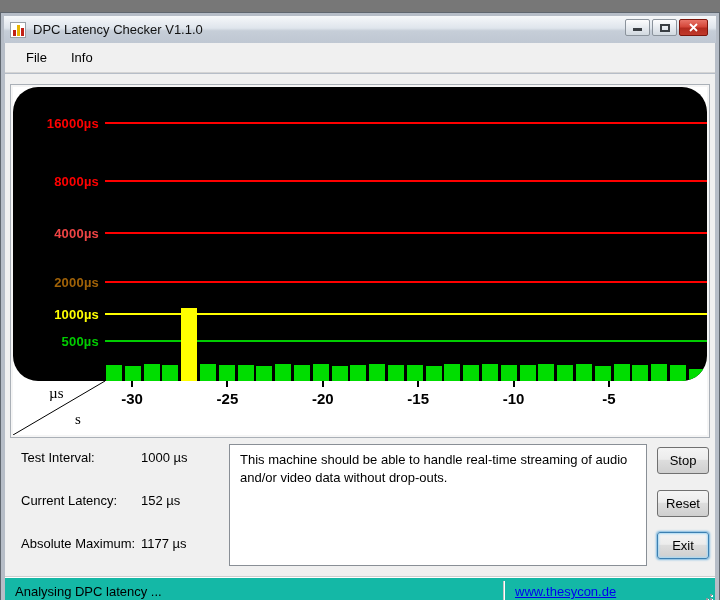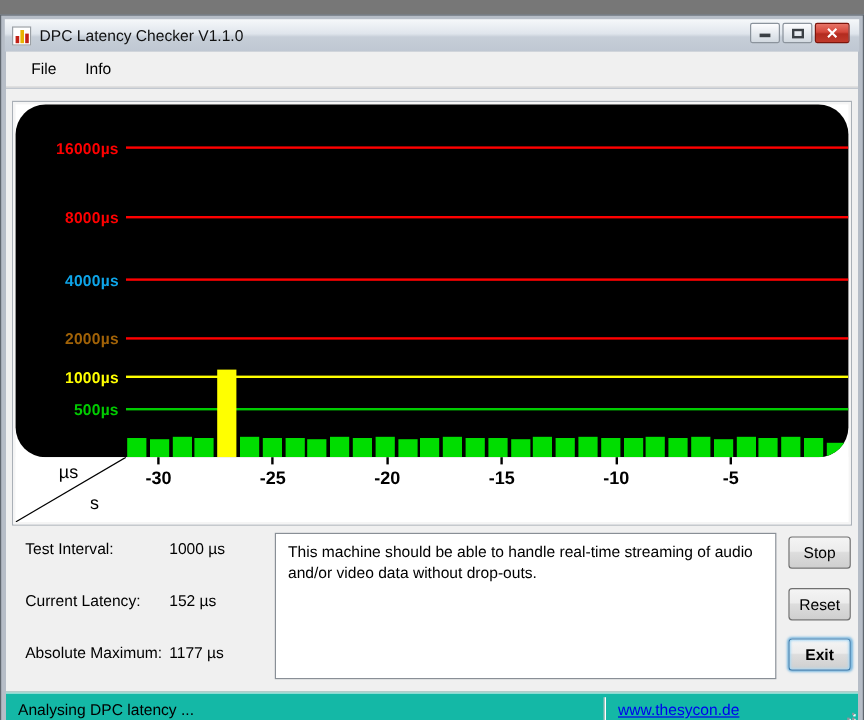--- a/index.html
+++ b/index.html
@@ -49,21 +49,21 @@
     border:2px solid #f5f5f5;box-shadow:0 0 0 1px #aab0b7;background:#fff;
   }
   .plot-area{position:absolute;left:0;top:0;width:694px;height:294px;background:#000;overflow:hidden;border-radius:25px;}
   .gridline{position:absolute;left:92px;right:0;height:2px;z-index:1;}
   .ylabel{
     position:absolute;left:0;width:86px;text-align:right;z-index:2;
     font-weight:bold;font-size:13px;letter-spacing:0.2px;
   }
   .bar{position:absolute;bottom:0;z-index:3;}
   .axis-strip{position:absolute;left:0;top:294px;width:694px;height:54px;background:#fff;}
-  .axis-corner{position:absolute;left:0;top:0;width:92px;height:54px;}
+  .axis-corner{position:absolute;left:0;top:0;width:92px;height:54px;font-family:Liberation Serif, serif;}
   .axis-corner svg{position:absolute;left:0;top:0;}
   .unit-y{position:absolute;left:36px;top:4px;font-size:15px;}
   .unit-x{position:absolute;left:62px;top:30px;font-size:15px;}
   .xtick-mark{position:absolute;top:0;width:2px;height:6px;background:#000;}
   .xtick-label{position:absolute;top:9px;width:44px;text-align:center;font-size:15px;font-weight:bold;}
   
   .stat-label{position:absolute;left:20px;width:118px;}
   .stat-value{position:absolute;left:140px;width:80px;}
   .message-box{
     position:absolute;left:228px;top:431px;width:418px;height:122px;
@@ -71,21 +71,20 @@
   }
   .panel-btn{
     position:absolute;left:656px;width:52px;height:27px;
     border:1px solid #707070;border-radius:3px;
     background:linear-gradient(#f4f4f4 0%,#ececec 45%,#dddddd 50%,#cfcfcf 100%);
     font-family:"Liberation Sans",sans-serif;font-size:13px;color:#000;
   }
   .panel-btn.focused{
     border:1px solid #3c7fb1;
     box-shadow:0 0 2px 1px #7ab8e0, inset 0 0 2px 1px #a9d9f5;
-    font-weight:bold;
   }
   
   .statusbar{
     position:absolute;left:4px;right:4px;bottom:4px;height:31px;background:#14b8a6;
     border-top:1px solid #cfcfcf;box-shadow:inset 0 1px 0 #ffffff;
   }
   .status-text{position:absolute;left:10px;top:0;line-height:30px;}
   .status-sep{position:absolute;left:498px;top:4px;height:22px;width:0;
     border-left:1px solid #c3c3c3;border-right:1px solid #ffffff;}
   .status-link{position:absolute;left:510px;top:0;line-height:30px;text-decoration:underline;}
@@ -125,21 +124,21 @@
 
   <div class="client"></div>
 
   <div class="chart-frame">
     <div class="plot-area" id="plot-area">
         <div class="gridline" style="bottom: 257px; background: rgb(255, 0, 0);"></div>
         <div class="ylabel" style="color: rgb(255, 0, 0); bottom: 250px;">16000µs</div>
         <div class="gridline" style="bottom: 199px; background: rgb(255, 0, 0);"></div>
         <div class="ylabel" style="color: rgb(255, 0, 0); bottom: 192px;">8000µs</div>
         <div class="gridline" style="bottom: 147px; background: rgb(255, 0, 0);"></div>
-        <div class="ylabel" style="color: #0ea5e9; bottom: 140px;">4000µs</div>
+        <div class="ylabel" style="color: #ef4444; bottom: 140px;">4000µs</div>
         <div class="gridline" style="bottom: 98px; background: rgb(255, 0, 0);"></div>
         <div class="ylabel" style="color: #a16207; bottom: 91px;">2000µs</div>
         <div class="gridline" style="bottom: 66px; background: rgb(255, 255, 0);"></div>
         <div class="ylabel" style="color: rgb(255, 255, 0); bottom: 59px;">1000µs</div>
         <div class="gridline" style="bottom: 39px; background: rgb(0, 204, 0);"></div>
         <div class="ylabel" style="color: rgb(0, 204, 0); bottom: 32px;">500µs</div>
         <div class="bar" style="left: 93px; width: 16px; height: 16px; background: rgb(0, 221, 0);"></div>
         <div class="bar" style="left: 111.8px; width: 16px; height: 15px; background: rgb(0, 221, 0);"></div>
         <div class="bar" style="left: 130.6px; width: 16px; height: 17px; background: rgb(0, 221, 0);"></div>
         <div class="bar" style="left: 149.4px; width: 16px; height: 16px; background: rgb(0, 221, 0);"></div>

